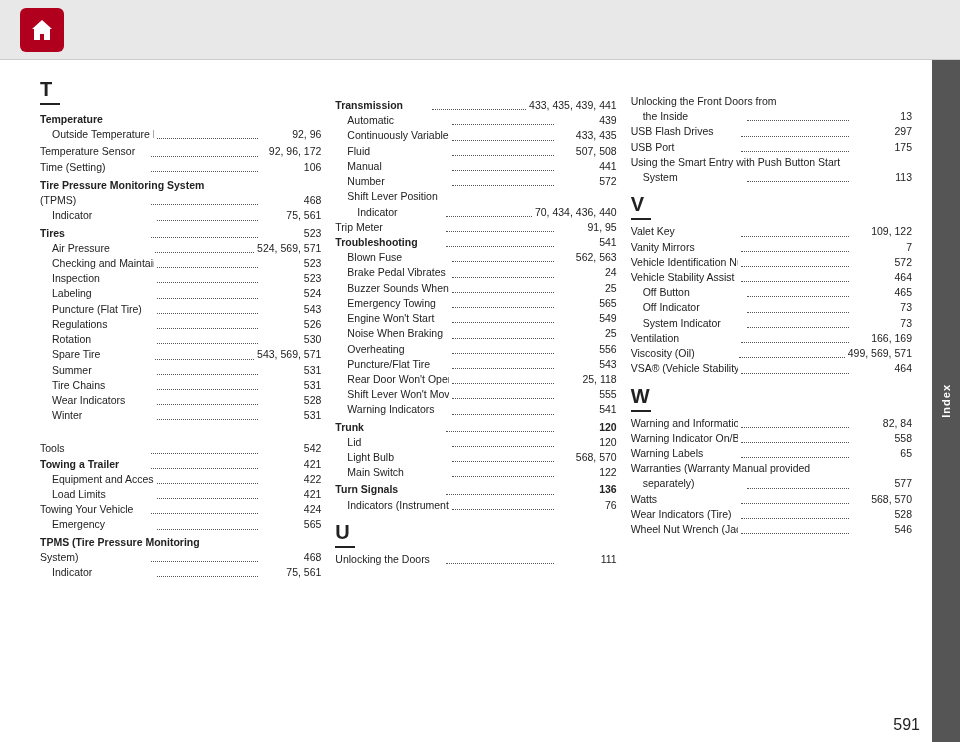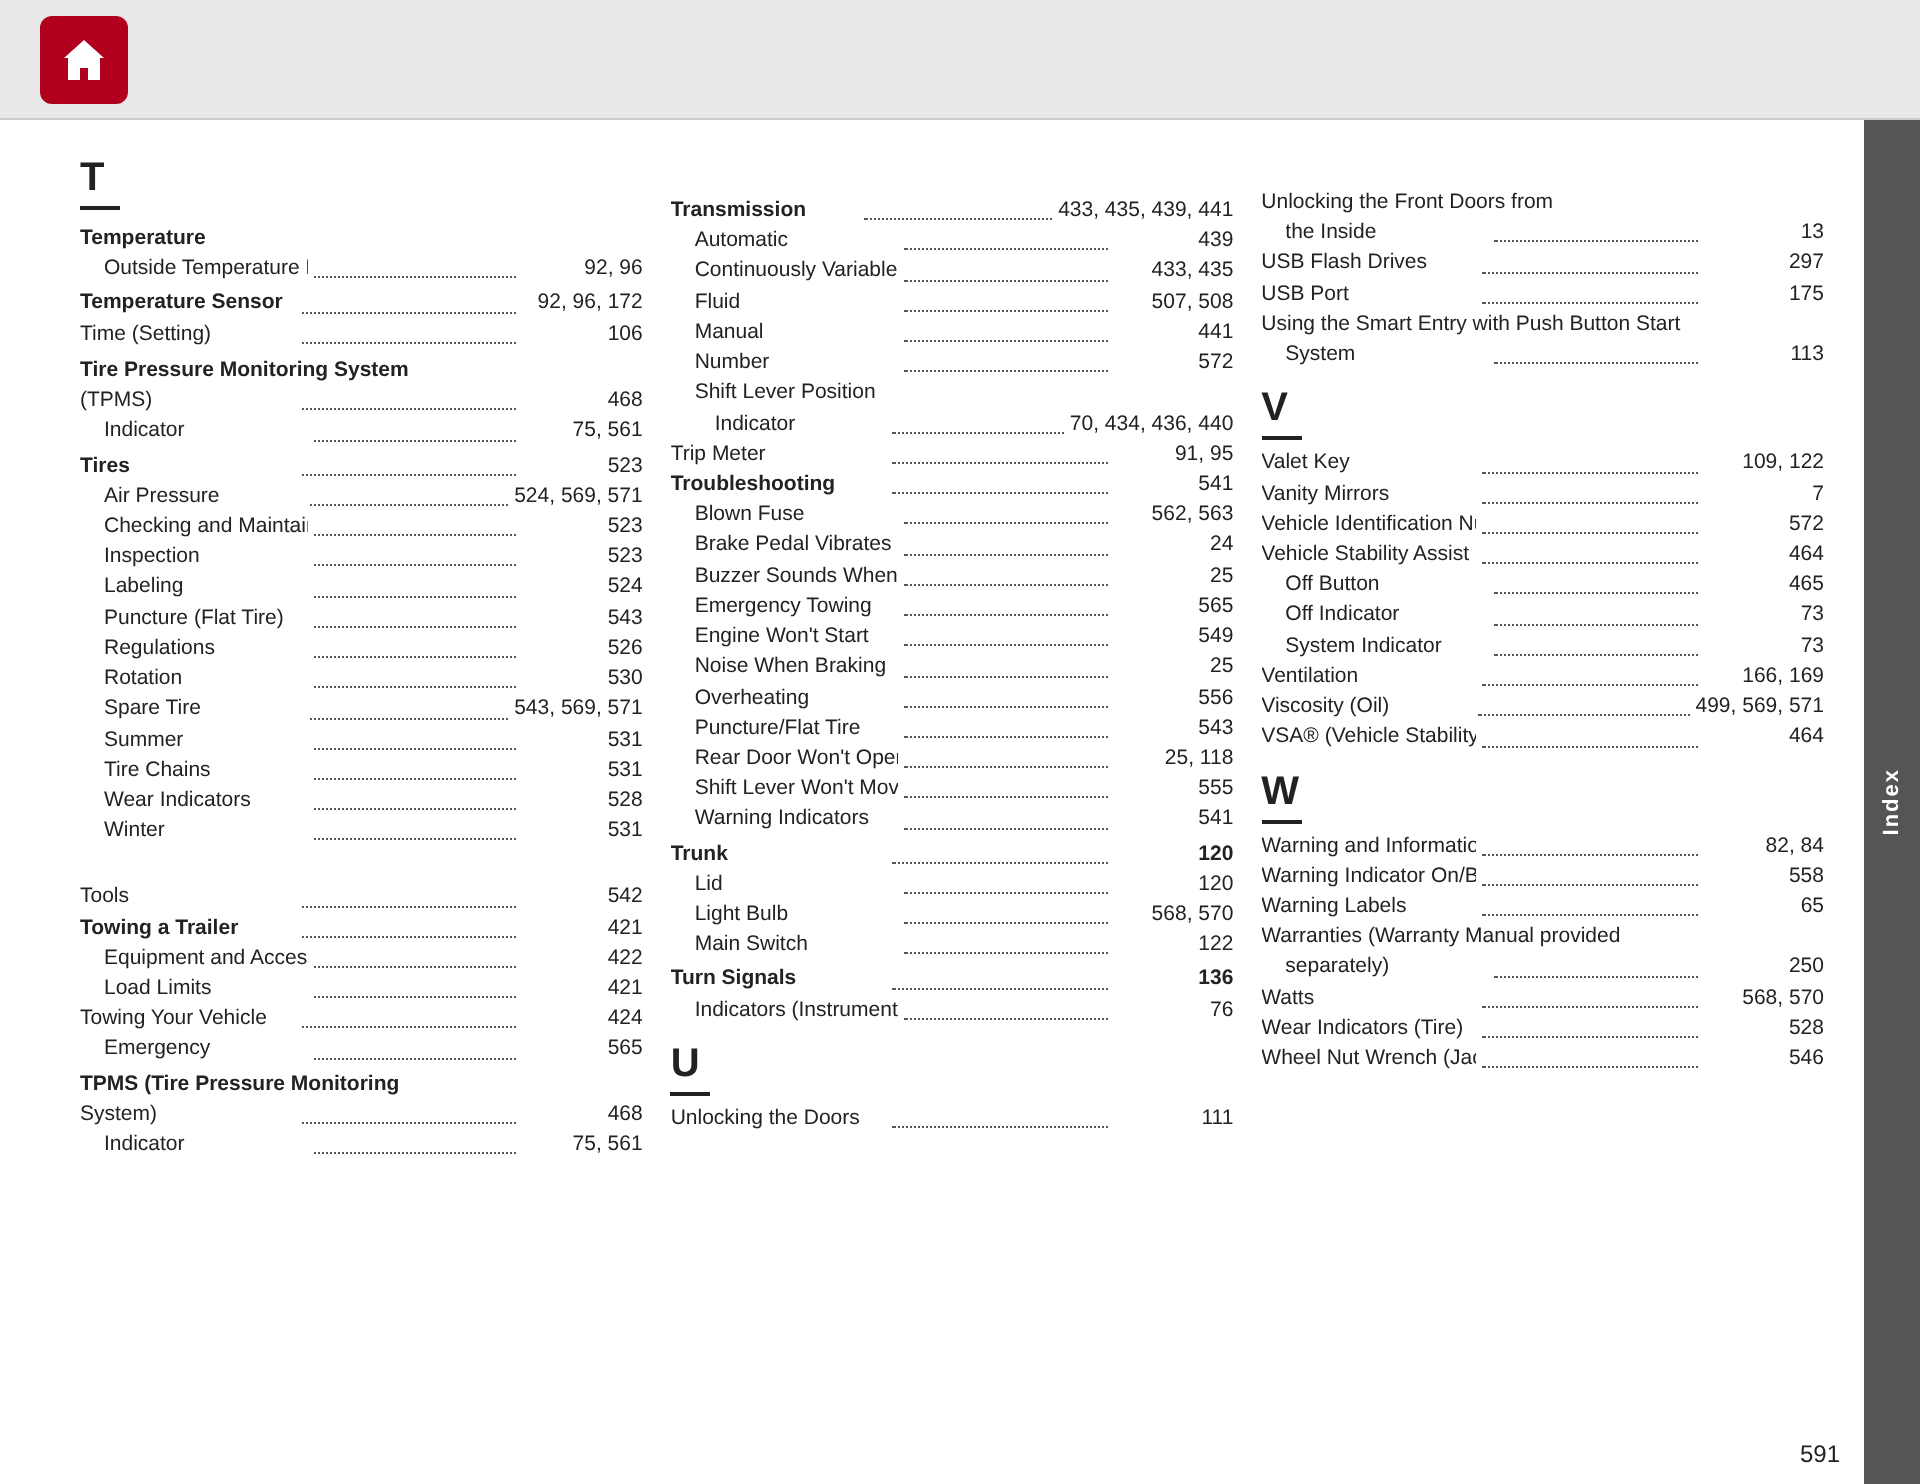--- a/index.html
+++ b/index.html
@@ -122,21 +122,21 @@
     .entry-page {
       white-space: nowrap;
       text-align: right;
       min-width: 60px;
     }
     
     .page-number {
       position: absolute;
       bottom: 8px;
       right: 40px;
-      font-size: 12px;
+      font-size: 16px;
       color: #222;
     }
   </style>
 </head>
 <body>
 
 <div class="page-wrapper">
 
   <div class="top-bar">
     <div class="home-icon-box">
@@ -157,21 +157,21 @@
           
           <div class="entry entry-main">
             <span class="entry-label" style="font-weight:bold">Temperature</span>
           </div>
           <div class="entry entry-sub">
             <span class="entry-label">Outside Temperature Display</span>
             <span class="entry-dots"></span>
             <span class="entry-page">92, 96</span>
           </div>
           <div class="entry" style="margin-top:2px">
-            <span class="entry-label" style="font-weight:bold">Temperature Sensor</span>
+            <span class="entry-label" style="font-weight:normal">Temperature Sensor</span>
             <span class="entry-dots"></span>
             <span class="entry-page">92, 96, 172</span>
           </div>
           <div class="entry">
             <span class="entry-label">Time (Setting)</span>
             <span class="entry-dots"></span>
             <span class="entry-page">106</span>
           </div>
           <div class="entry entry-main">
             <span class="entry-label" style="font-weight:bold">Tire Pressure Monitoring System</span>
@@ -539,21 +539,21 @@
             <span class="entry-label">Warning Labels</span>
             <span class="entry-dots"></span>
             <span class="entry-page">65</span>
           </div>
           <div class="entry">
             <span class="entry-label">Warranties (Warranty Manual provided</span>
           </div>
           <div class="entry entry-sub">
             <span class="entry-label">separately)</span>
             <span class="entry-dots"></span>
-            <span class="entry-page">250</span>
+            <span class="entry-page">577</span>
           </div>
           <div class="entry">
             <span class="entry-label">Watts</span>
             <span class="entry-dots"></span>
             <span class="entry-page">568, 570</span>
           </div>
           <div class="entry">
             <span class="entry-label">Wear Indicators (Tire)</span>
             <span class="entry-dots"></span>
             <span class="entry-page">528</span>

